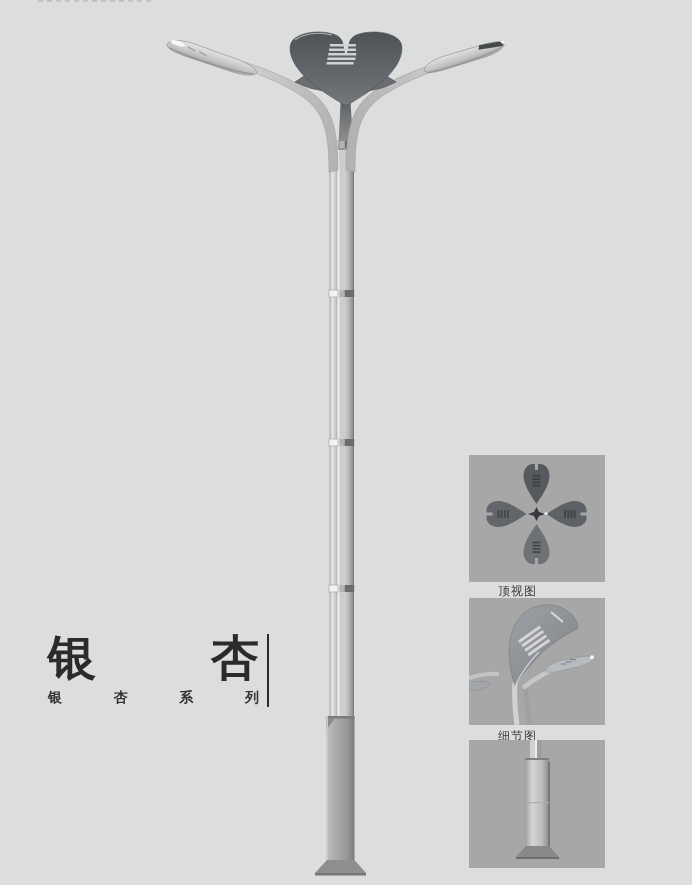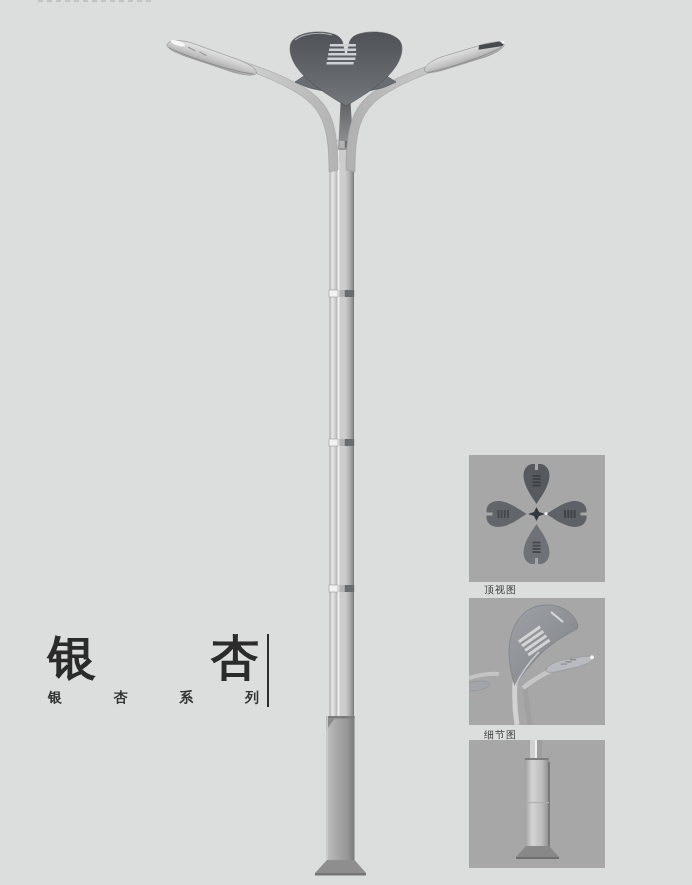--- a/index.html
+++ b/index.html
@@ -16,21 +16,21 @@
   .title-block{position:absolute;left:48px;top:632px;width:211px;}
   .title-main{display:flex;justify-content:space-between;font-size:48px;line-height:52px;
     font-weight:600;color:var(--text-dark);letter-spacing:0;}
   .title-series{display:flex;justify-content:space-between;margin-top:5px;font-size:14px;
     font-weight:600;color:#333;}
   .title-divider{position:absolute;left:267px;top:634px;width:2px;height:73px;background:var(--text-dark);}
   .panel{position:absolute;left:469px;width:136px;background:var(--panel-bg);overflow:hidden;}
   .panel-1{top:455px;height:127px;}
   .panel-2{top:598px;height:127px;}
   .panel-3{top:740px;height:128px;}
-  .panel-label{position:absolute;left:484px;font-size:10px;letter-spacing:1px;color:var(--label-text);}
+  .panel-label{position:absolute;left:498px;font-size:12px;letter-spacing:1px;color:var(--label-text);}
   .label-1{top:583px;}
   .label-2{top:728px;}
 </style>
 </head>
 <body>
 
 <div class="page">
 
   <div class="cropped-remnant"></div>
 

